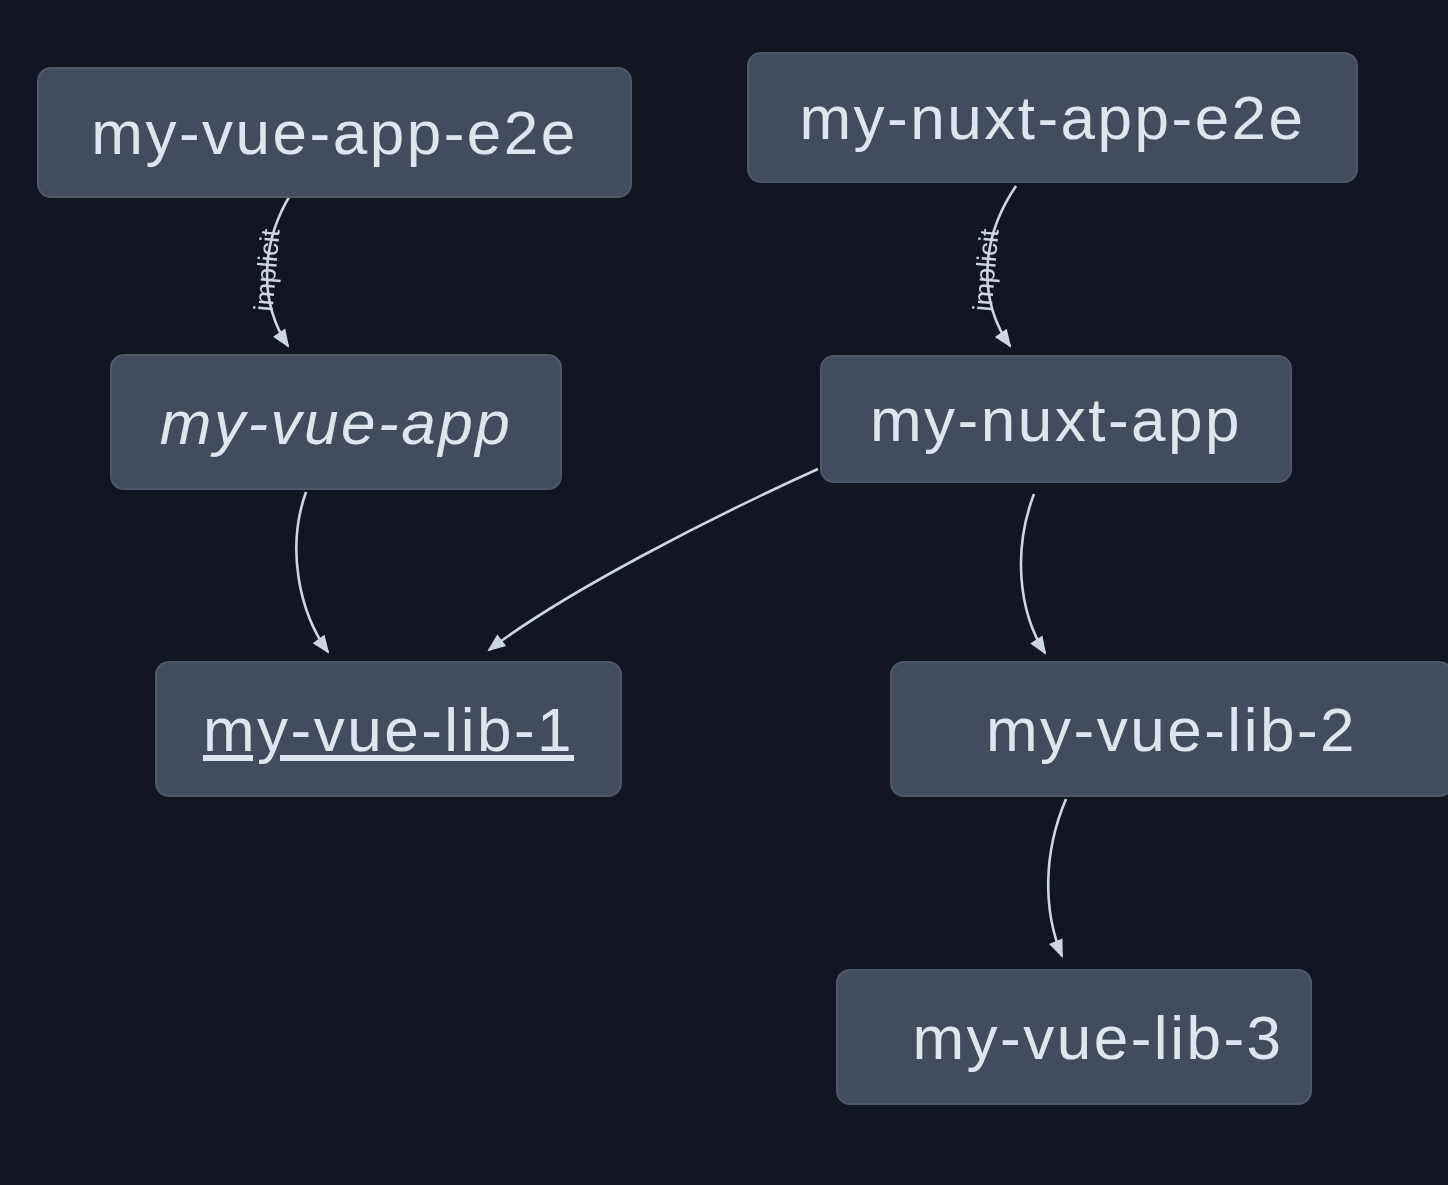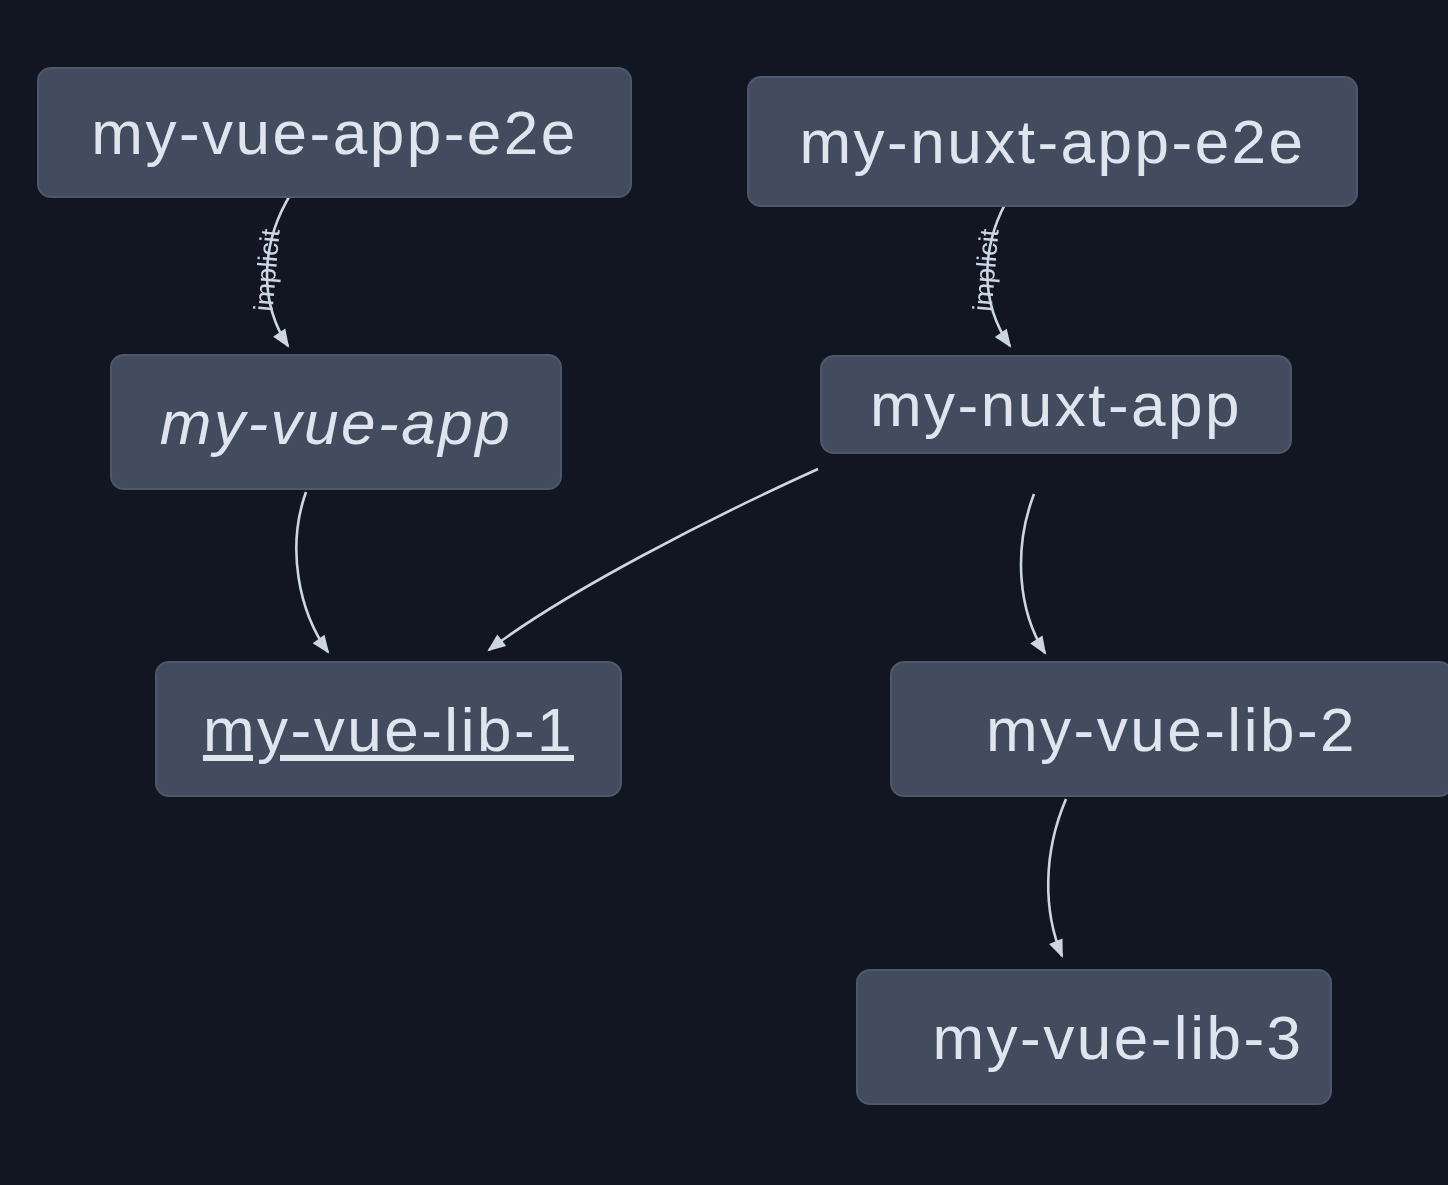--- a/index.html
+++ b/index.html
@@ -85,37 +85,37 @@
 
     <g class="edge">
       <path d="M 1066 799 C 1043 853, 1043 911, 1062 956" marker-end="url(#arrowhead)"></path>
     </g>
   </svg>
 
   <div class="node" style="left:37px; top:52px; width:595px; height:131px;margin-top:15px;">
     <span>my-vue-app-e2e</span>
   </div>
 
-  <div class="node" style="left:747px; top:52px; width:611px; height:131px;margin-top:24px;">
+  <div class="node" style="left:747px; top:52px; width:611px; height:131px;">
     <span>my-nuxt-app-e2e</span>
   </div>
 
   <div class="node" style="left:110px; top:354px; width:452px; height:136px;font-style:italic;">
     <span>my-vue-app</span>
   </div>
 
-  <div class="node" style="left:820px; top:355px; width:472px; height:99px;">
+  <div class="node" style="left:820px; top:355px; width:472px; height:128px;">
     <span>my-nuxt-app</span>
   </div>
 
   <div class="node" style="left:155px; top:661px; width:467px; height:136px;text-decoration:underline;">
     <span>my-vue-lib-1</span>
   </div>
 
   <div class="node" style="left:890px; top:661px; width:563px; height:136px;">
     <span>my-vue-lib-2</span>
   </div>
 
-  <div class="node" style="left:856px; top:969px; width:476px; height:136px;padding-left:48px;">
+  <div class="node" style="left:836px; top:969px; width:476px; height:136px;padding-left:48px;">
     <span>my-vue-lib-3</span>
   </div>
 
 </div>
 
 </body></html>

